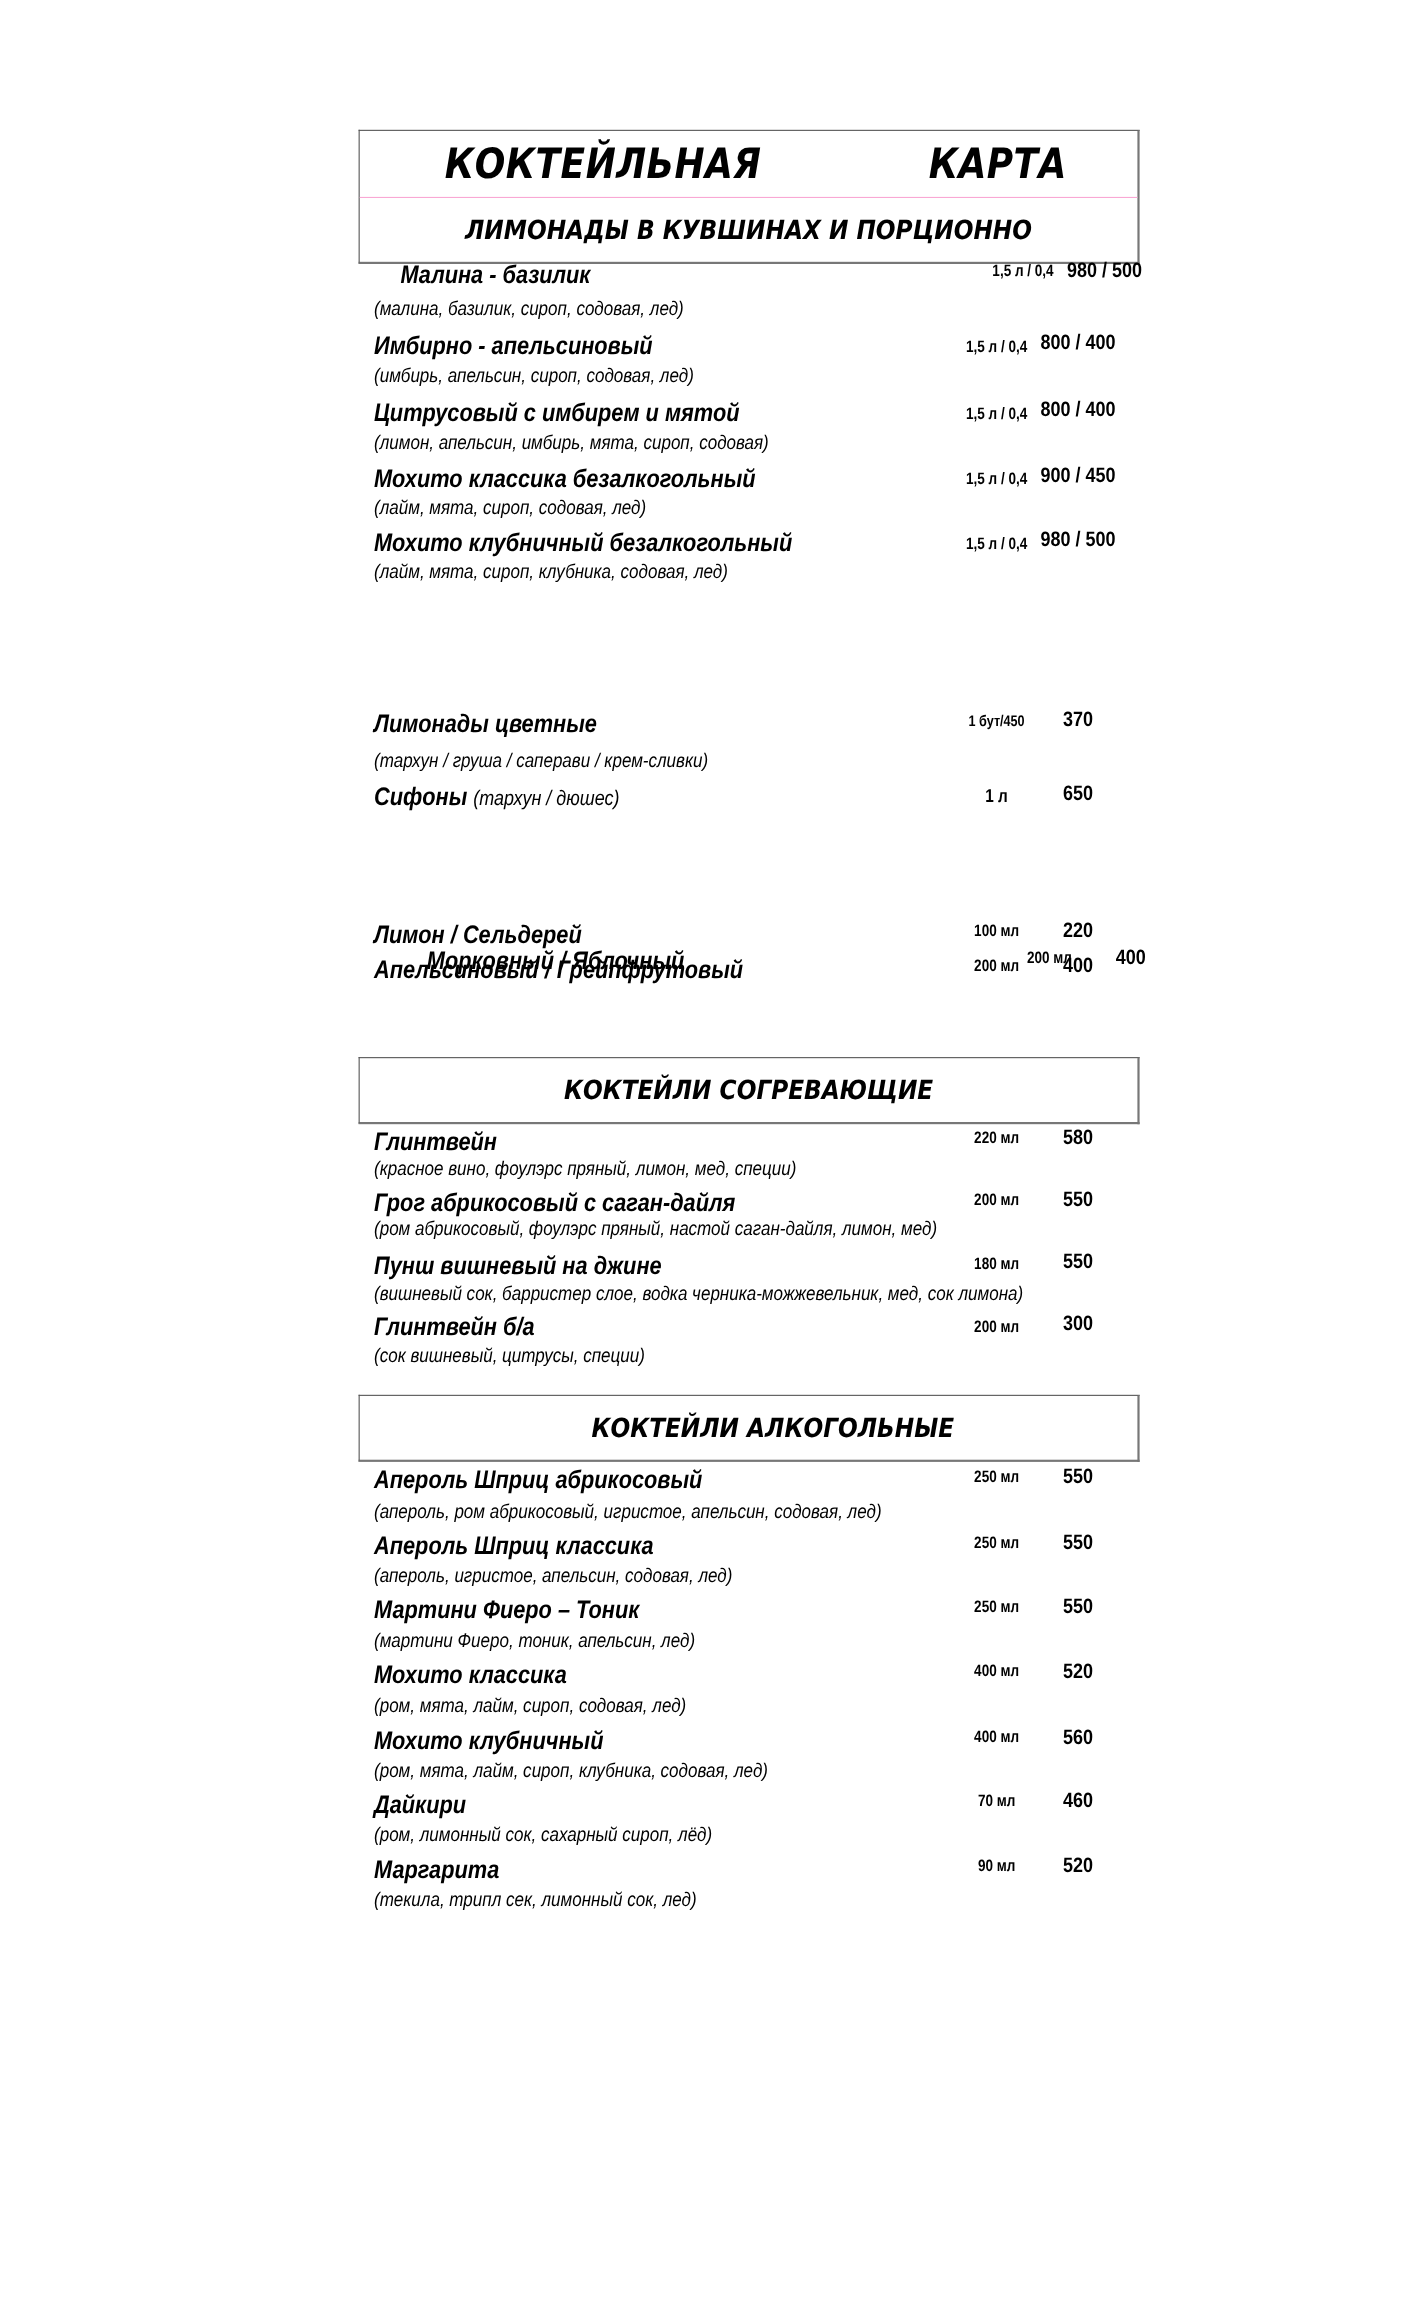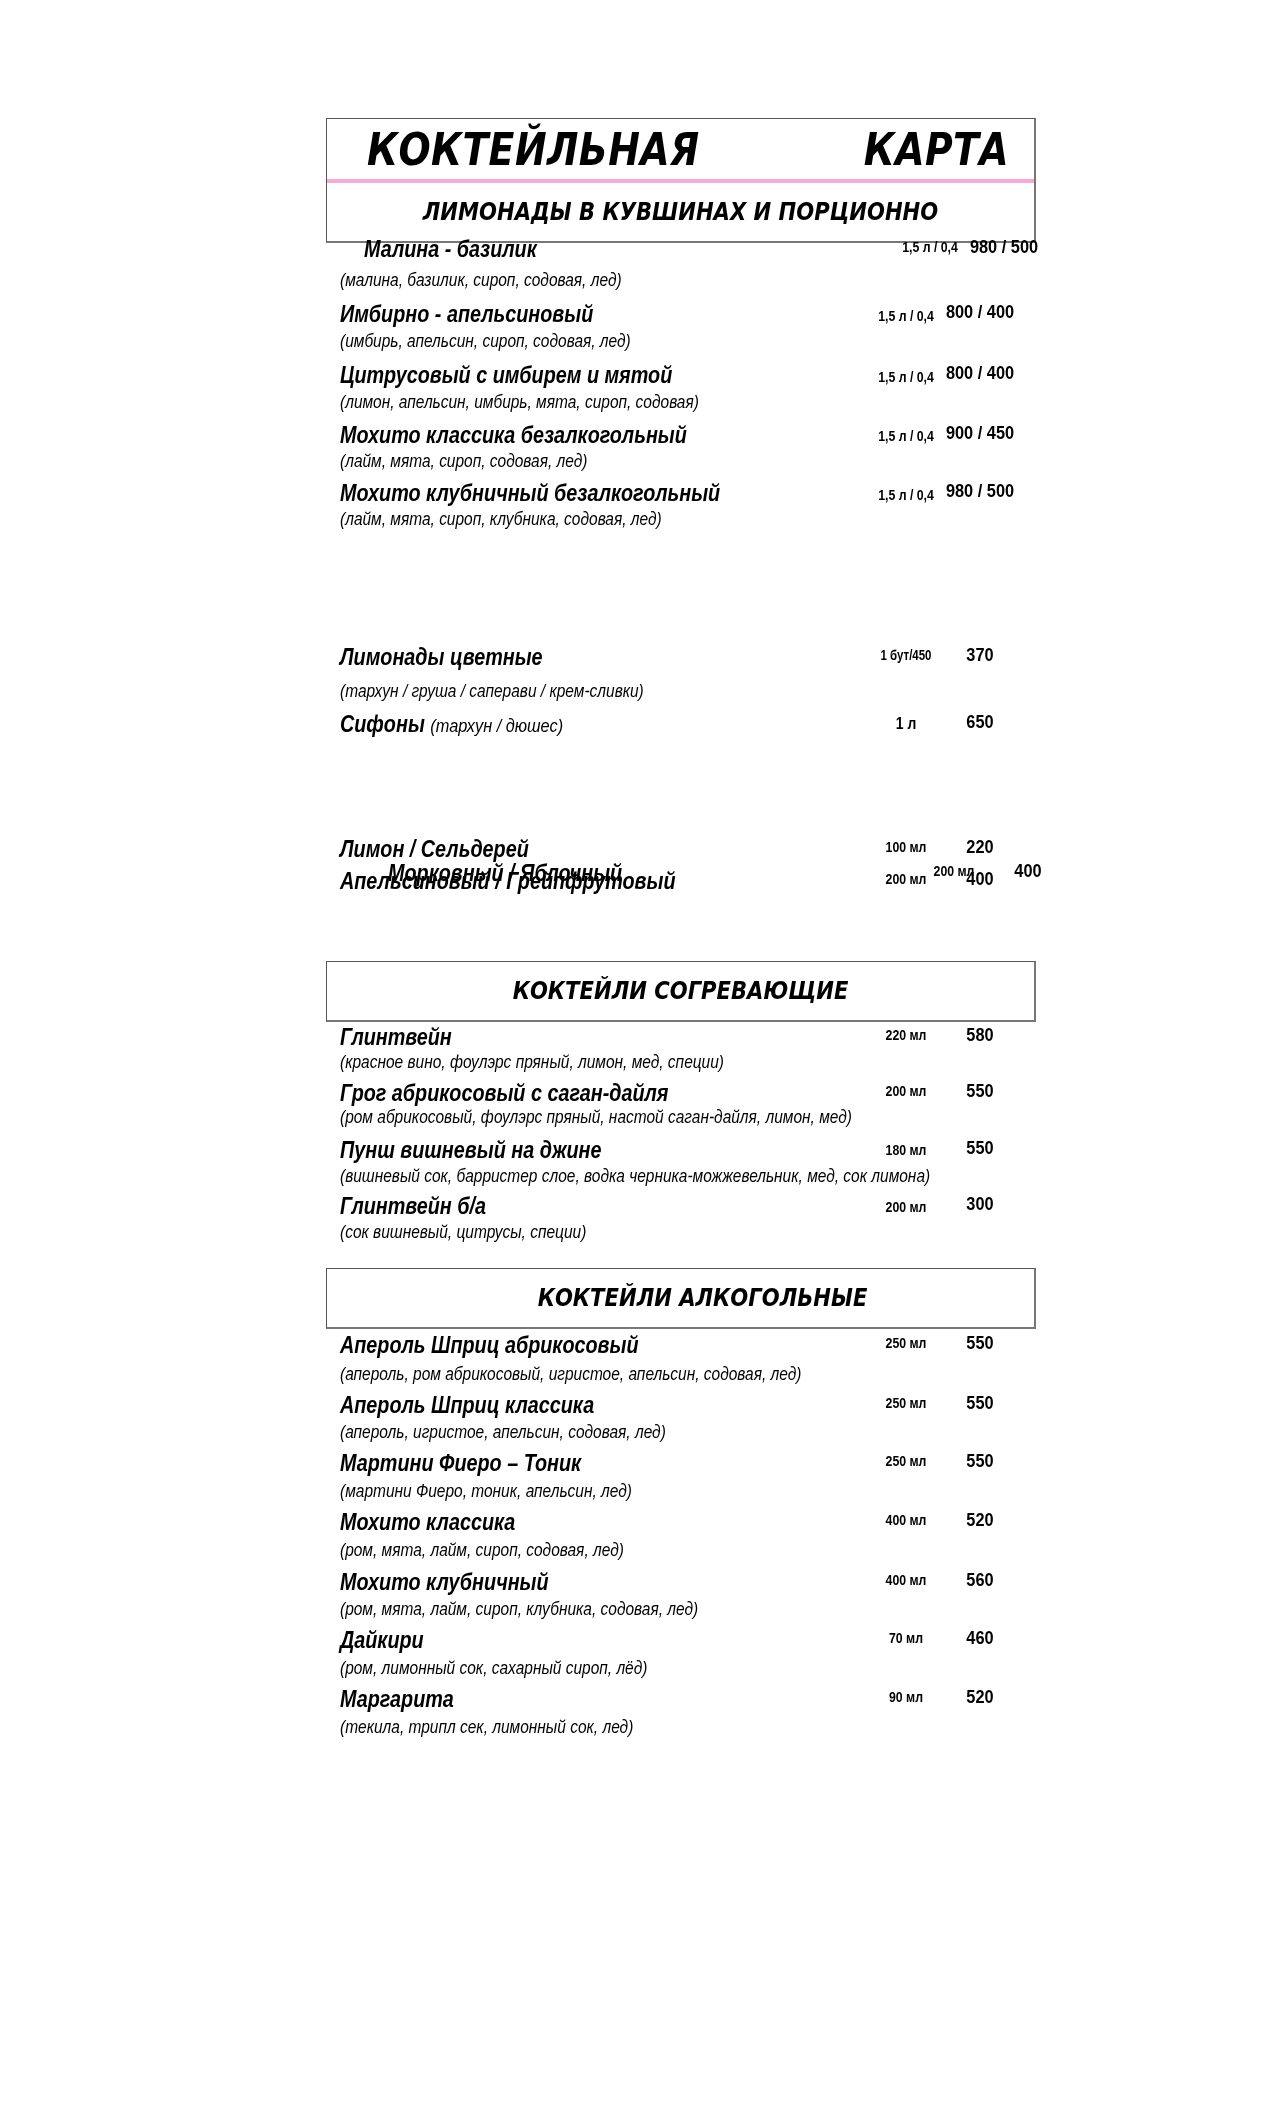--- a/index.html
+++ b/index.html
@@ -8,21 +8,21 @@
   .box {
     position: absolute; left: 326px; width: 710px;
     border: 1px solid #555; border-right: 2px solid #777; border-bottom: 2px solid #777;
     box-sizing: border-box; background: #fff;
   }
   .box-title {
     display: flex; align-items: center; justify-content: center;
     font-family: "DejaVu Sans", sans-serif; font-weight: bold; font-style: italic;
     transform: scaleX(0.88);
   }
-  .main-title { height: 60px; font-size: 44px; letter-spacing: 0.5px; word-spacing: 26px; border-bottom: 4px solid #f9a8d4; transform: none; }
+  .main-title { height: 60px; font-size: 38px; letter-spacing: 0.5px; word-spacing: 26px; border-bottom: 1px solid #f9a8d4; transform: none; }
   .main-title span { display:inline-block; transform: scaleX(0.86); }
   .sec-title { height: 58px; font-size: 24px; }
   .row { position: absolute; left: 340px; width: 700px; height: 30px; }
   .name {
     position: absolute; left: 0; top: 0; white-space: nowrap;
     font-family: "Liberation Sans", sans-serif; font-weight: bold; font-style: italic;
     font-size: 23px; transform-origin: left top; transform: scaleX(0.86);
   }
   .name .inline-desc { font-weight: normal; font-size: 19px; }
   .desc {

